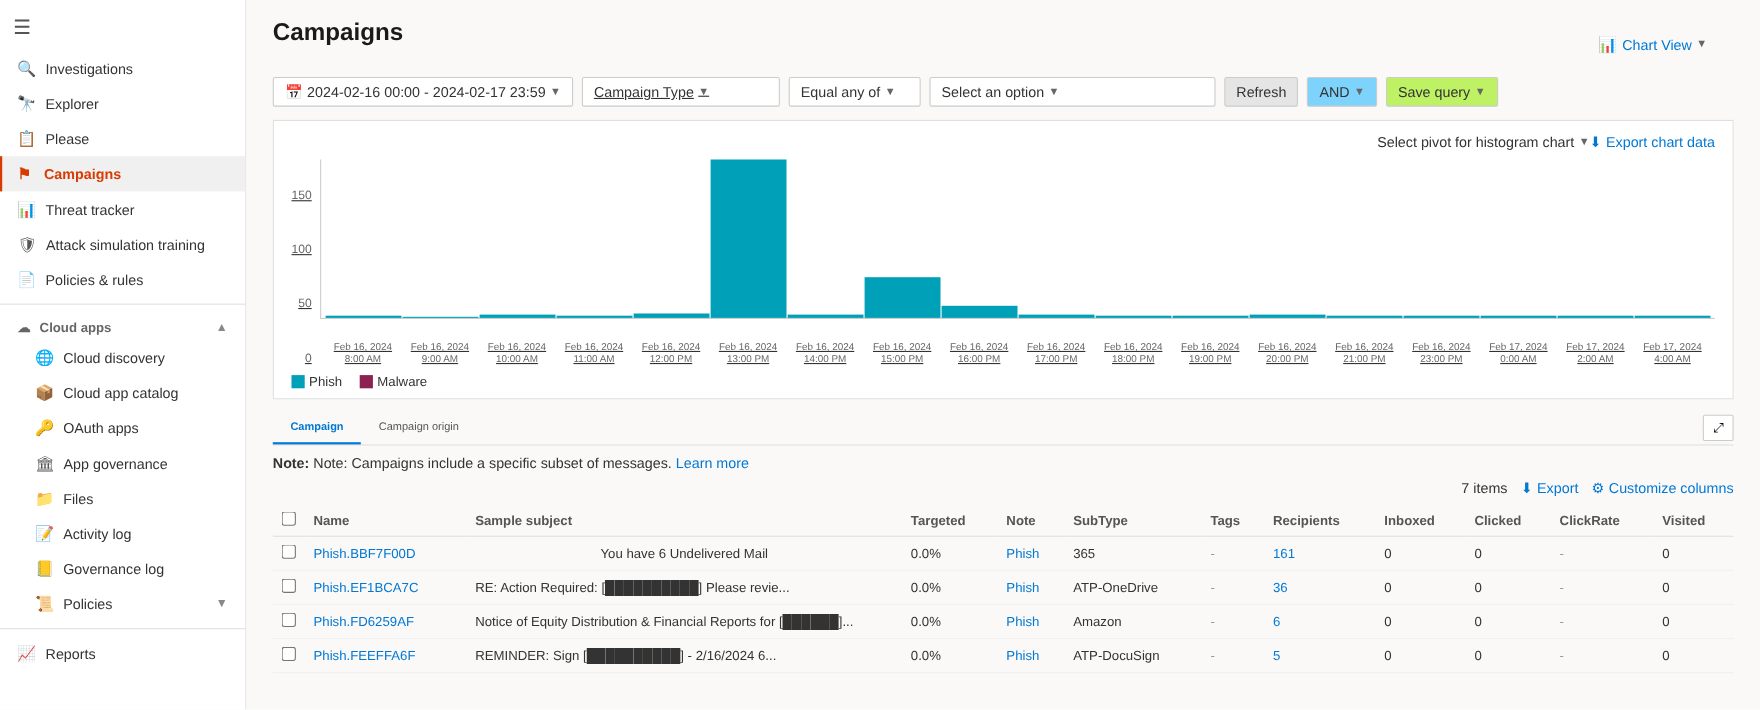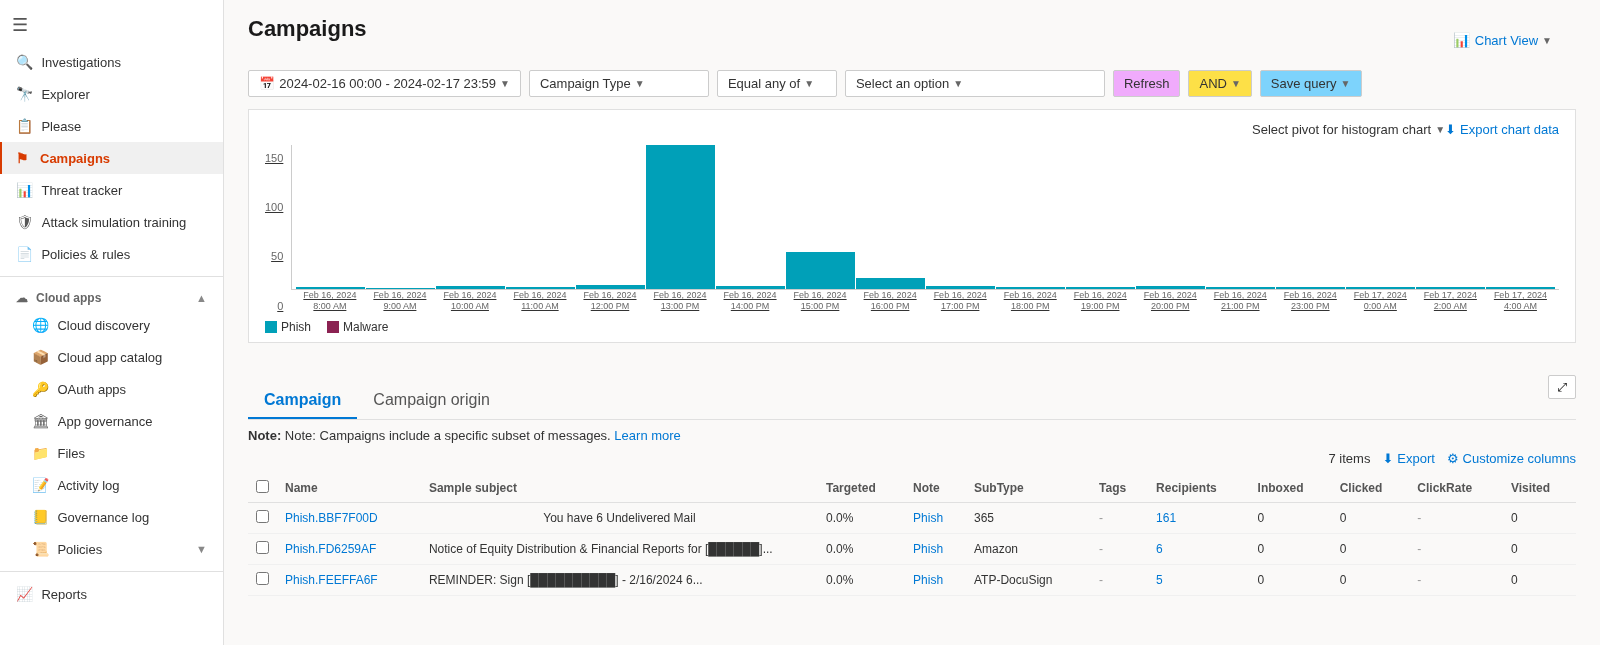--- a/index.html
+++ b/index.html
@@ -21,48 +21,48 @@
     .main { flex: 1; overflow-y: auto; padding: 16px 24px; background: #faf9f8; }
 
     
     .page-title { font-size: 22px; font-weight: 600; color: #1a1a1a; margin-bottom: 14px; }
     .chart-view-btn { position: absolute; top: 16px; right: 24px; display: flex; align-items: center; gap: 4px; font-size: 13px; color: #0078d4; cursor: pointer; }
 
     
     .toolbar { display: flex; align-items: center; gap: 8px; margin-bottom: 12px; flex-wrap: wrap; }
     .toolbar-btn { display: flex; align-items: center; gap: 4px; padding: 5px 10px; border: 1px solid #ccc; background: #fff; cursor: pointer; border-radius: 2px; font-size: 13px; color: #333; white-space: nowrap; }
     .date-filter { min-width: 220px; }
-    .campaign-type-filter { min-width: 180px; }
+    .campaign-type-filter { min-width: 180px; text-decoration: underline; }
     .equal-any-filter { min-width: 120px; }
     .select-option-filter { min-width: 260px; }
-    .refresh-btn { background: #f0abfc; border: 1px solid #ccc; }
-    .and-btn { background: #fde047; border: 1px solid #ccc; }
-    .save-query-btn { background: #7dd3fc; border: 1px solid #ccc; }
+    .refresh-btn { background: #e5e5e5; border: 1px solid #ccc; }
+    .and-btn { background: #7dd3fc; border: 1px solid #ccc; }
+    .save-query-btn { background: #bef264; border: 1px solid #ccc; }
     .dropdown-arrow { font-size: 10px; color: #666; }
 
     
     .chart-header { display: flex; align-items: center; justify-content: flex-end; margin-bottom: 8px; }
     .pivot-selector { display: flex; align-items: center; gap: 4px; font-size: 13px; color: #333; cursor: pointer; }
     .export-link { display: flex; align-items: center; gap: 4px; font-size: 13px; color: #0078d4; cursor: pointer; }
 
     .chart-container { background: #fff; border: 1px solid #e0e0e0; padding: 12px 16px 8px; margin-bottom: 0; }
     .y-axis { display: flex; flex-direction: column; justify-content: space-between; align-items: flex-end; margin-right: 8px; height: 160px; font-size: 11px; color: #666; }
     .chart-bars { display: flex; align-items: flex-end; gap: 1px; height: 160px; flex: 1; border-left: 1px solid #ccc; border-bottom: 1px solid #ccc; padding: 0 4px; }
     .bar-group { display: flex; align-items: flex-end; gap: 1px; flex: 1; }
     .bar { min-width: 4px; border-radius: 0; }
     .bar.phish { background: #00a0b8; }
-    .x-labels { display: flex; gap: 1px; padding: 0 4px 0; }
+    .x-labels { display: flex; gap: 1px; padding: 20px 4px 0; justify-content: center; }
     .x-label { flex: 1; font-size: 9px; color: #666; text-align: center; white-space: nowrap; line-height: 1.2; }
     .chart-legend { display: flex; gap: 16px; margin-top: 8px; font-size: 12px; }
     .legend-item { display: flex; align-items: center; gap: 4px; }
     .legend-dot { width: 12px; height: 12px; }
 
     
     .tabs { display: flex; gap: 0; border-bottom: 1px solid #e0e0e0; margin-bottom: 8px; margin-top: 12px; }
-    .tab { padding: 8px 16px; cursor: pointer; font-size: 16px; color: #555; border-bottom: 2px solid transparent; margin-top: 28px; }
+    .tab { padding: 8px 16px; cursor: pointer; font-size: 10px; color: #555; border-bottom: 2px solid transparent; }
     .tab.active { color: #0078d4; border-bottom: 2px solid #0078d4; font-weight: 600; }
 
     
     .table-note { font-size: 13px; color: #333; margin-bottom: 8px; }
     .table-note a { color: #0078d4; text-decoration: none; }
     .table-toolbar { display: flex; align-items: center; justify-content: flex-end; gap: 12px; margin-bottom: 8px; font-size: 13px; color: #555; }
     .table-toolbar-count { color: #333; }
     .table-toolbar-action { display: flex; align-items: center; gap: 4px; color: #0078d4; cursor: pointer; }
 
     table { width: 100%; border-collapse: collapse; font-size: 12px; }
@@ -368,20 +368,34 @@
     <td>365</td>
     <td class="td-dash">-</td>
     <td class="td-link">161</td>
     <td>0</td>
     <td>0</td>
     <td class="td-dash">-</td>
     <td>0</td>
   </tr>
         <tr>
     <td class="checkbox-cell"><input type="checkbox" style=""></td>
+    <td class="td-link">Phish.EF1BCA7C</td>
+    <td style="max-width:300px;overflow:hidden;text-overflow:ellipsis;">RE: Action Required: [██████████] Please revie...</td>
+    <td>0.0%</td>
+    <td class="td-phish">Phish</td>
+    <td>ATP-OneDrive</td>
+    <td class="td-dash">-</td>
+    <td class="td-link">36</td>
+    <td>0</td>
+    <td>0</td>
+    <td class="td-dash">-</td>
+    <td>0</td>
+  </tr>
+        <tr>
+    <td class="checkbox-cell"><input type="checkbox" style=""></td>
     <td class="td-link">Phish.FD6259AF</td>
     <td style="max-width:300px;overflow:hidden;text-overflow:ellipsis;">Notice of Equity Distribution &amp; Financial Reports for [██████]...</td>
     <td>0.0%</td>
     <td class="td-phish">Phish</td>
     <td>Amazon</td>
     <td class="td-dash">-</td>
     <td class="td-link">6</td>
     <td>0</td>
     <td>0</td>
     <td class="td-dash">-</td>

